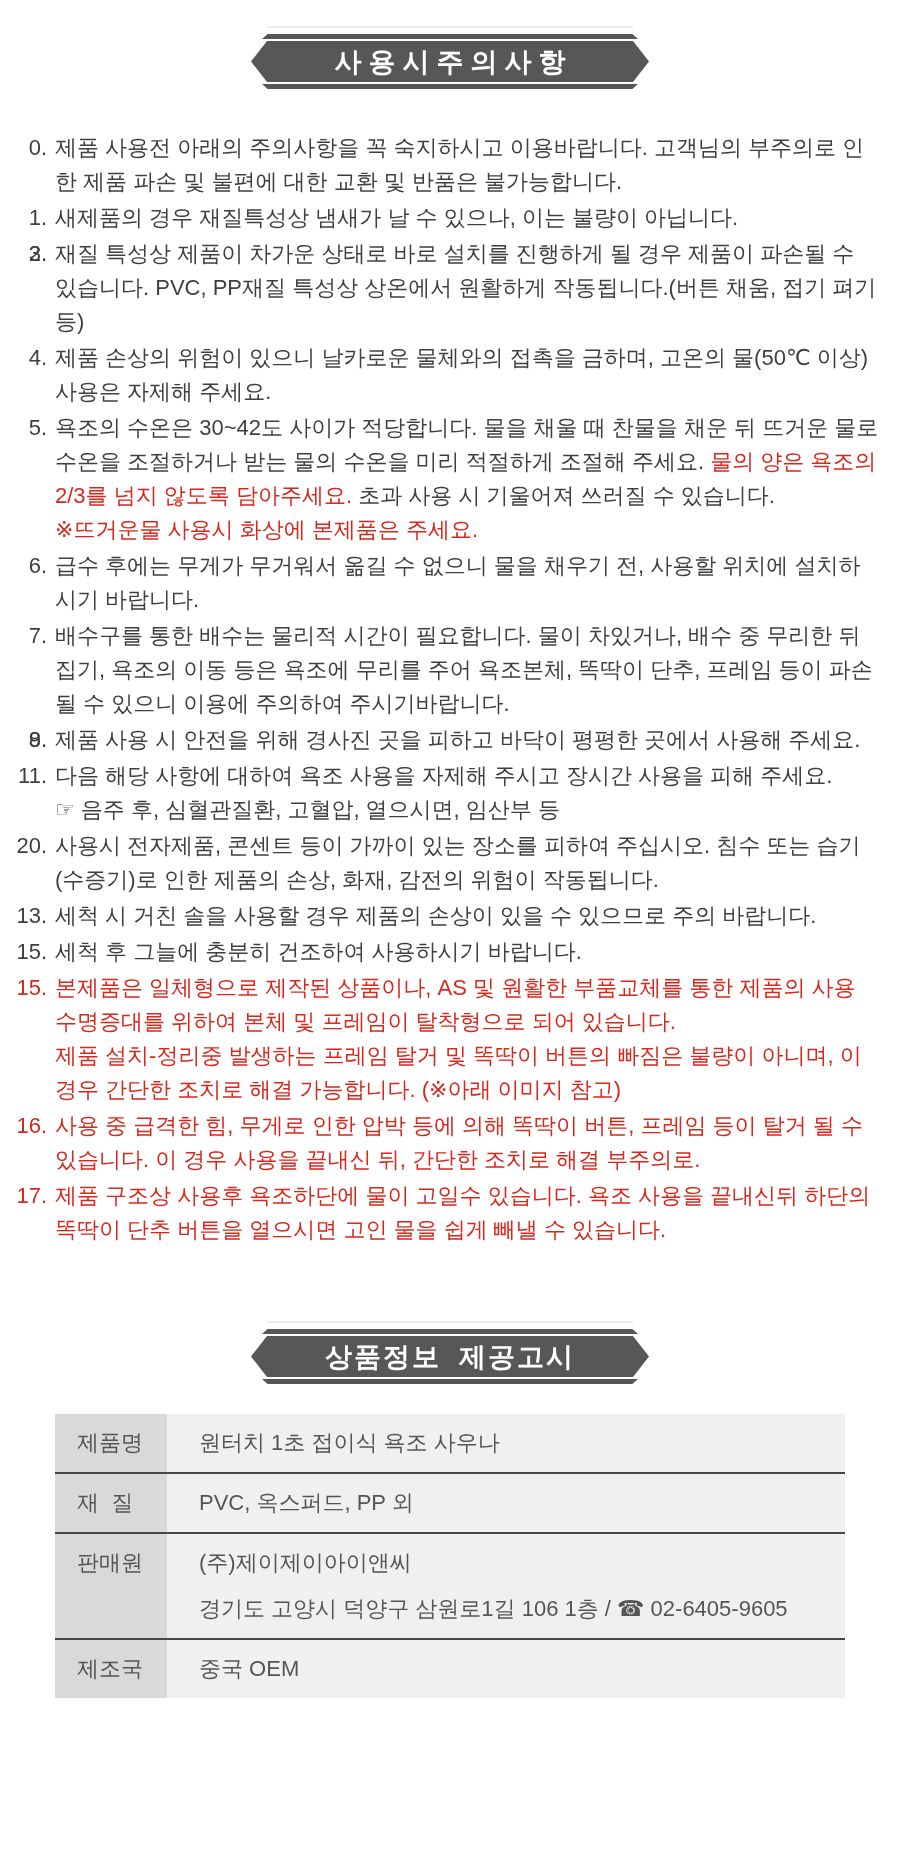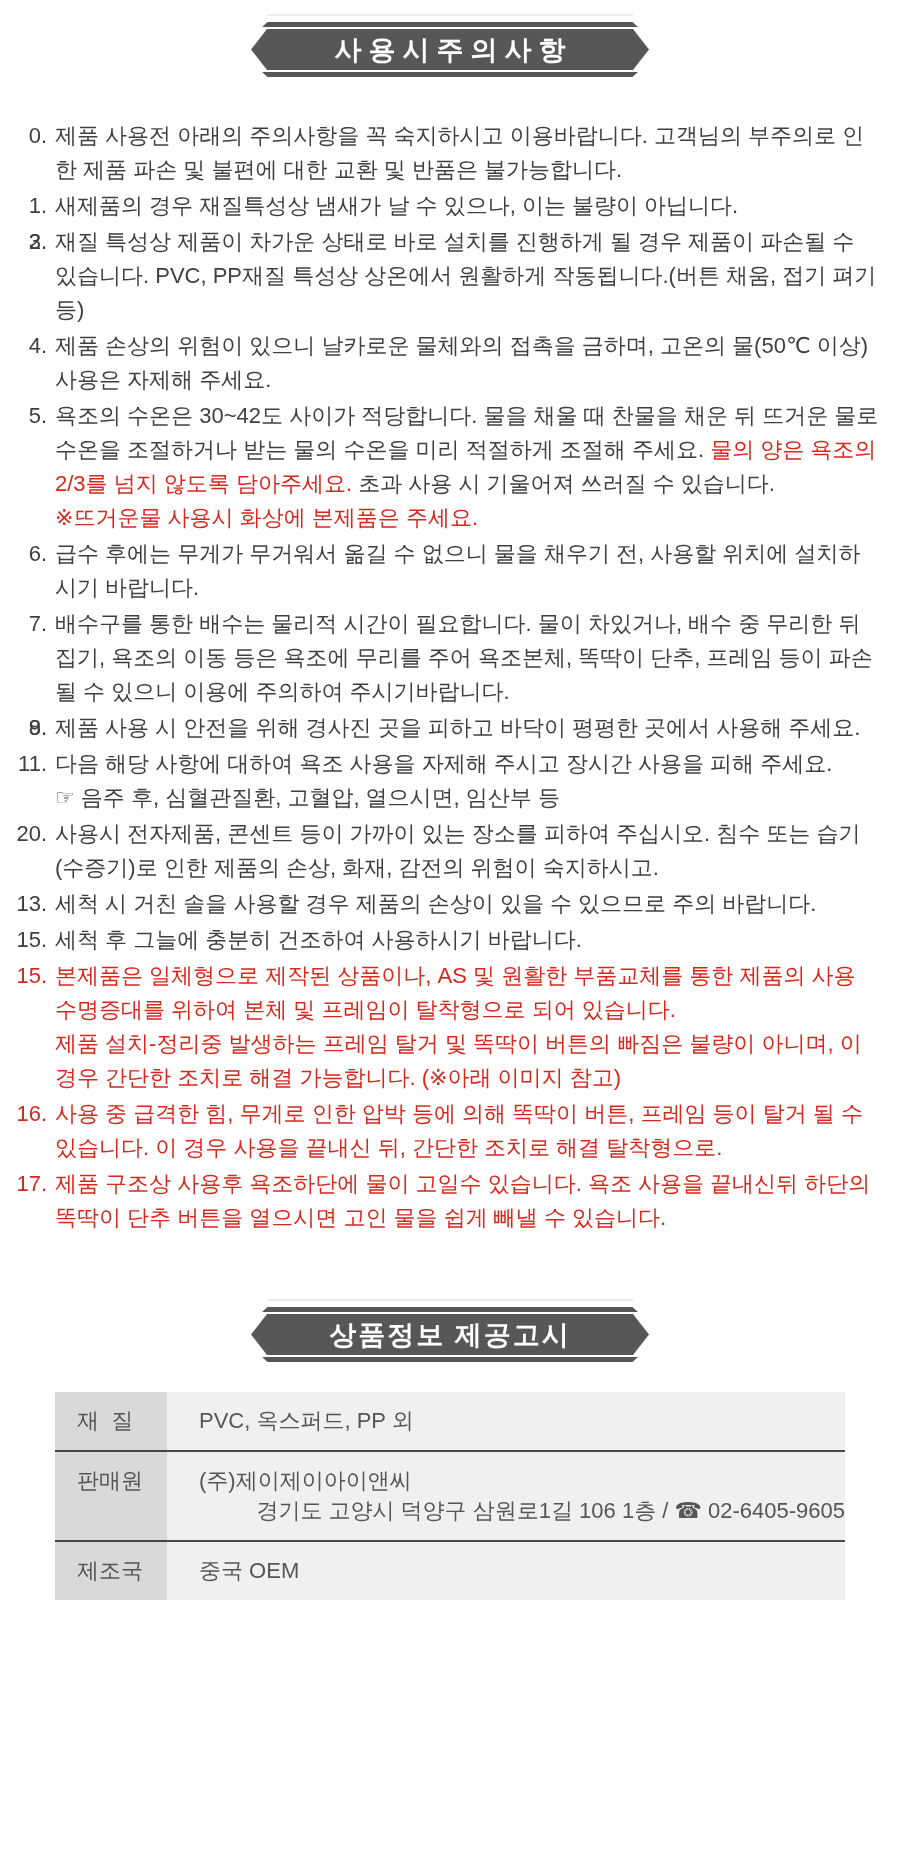--- a/index.html
+++ b/index.html
@@ -13,21 +13,21 @@
     --faint:#ececec;
   }
   *{box-sizing:border-box;}
   html,body{margin:0;padding:0;}
   body{
     width:900px;height:1874px;background:#ffffff;
     font-family:"Liberation Sans","DejaVu Sans",sans-serif;
     color:var(--text);overflow:hidden;
   }
   
-  .banner{width:398px;margin:0 auto;padding-top:14px;}
+  .banner{width:398px;margin:12px auto;padding-top:14px;font-family:Liberation Mono, monospace;}
   .banner .faint-line{height:2px;background:var(--faint);margin:0 16px 6px 16px;}
   .banner .bar{height:5px;background:var(--banner);margin:0 11px;}
   .banner .bar.top{clip-path:polygon(0 100%,1.5% 0,98.5% 0,100% 100%);margin-bottom:2px;}
   .banner .bar.bottom{clip-path:polygon(0 0,100% 0,98.5% 100%,1.5% 100%);margin-top:2px;}
   .banner .hex{
     height:41px;background:var(--banner);
     clip-path:polygon(0 50%,16px 0,calc(100% - 16px) 0,100% 50%,calc(100% - 16px) 100%,16px 100%);
     display:flex;align-items:center;justify-content:center;
     color:#ffffff;font-size:27px;font-weight:bold;
   }
@@ -38,21 +38,21 @@
   .notices{margin:42px 20px 0 0;font-size:22px;line-height:34px;}
   .notice{position:relative;padding-left:55px;margin-bottom:2px;}
   .notice .num{position:absolute;left:0;top:0;width:47px;text-align:right;}
   .red{color:var(--red);}
   
   .info-table{margin:30px 55px 0 55px;background:var(--table-body-bg);font-size:22px;color:var(--table-text);}
   .trow{display:flex;align-items:stretch;}
   .trow.sep{border-bottom:2px solid var(--separator);}
   .th{width:112px;flex:0 0 112px;background:var(--table-header-bg);padding:14px 0 14px 22px;white-space:pre;}
   .td{flex:1;padding:14px 0 14px 32px;}
-  .td .line + .line{text-align:right;}
+  .td .line + .line{margin-top:16px;}
 </style>
 </head>
 <body>
 
 <div class="banner first">
   <div class="faint-line"></div>
   <div class="bar top"></div>
   <div class="hex">
     <span>사용시주의사항</span>
   </div>
@@ -64,38 +64,44 @@
     <div class="notice"><span class="num">1.</span><span class="">새제품의 경우 재질특성상 냄새가 날 수 있으나, 이는 불량이 아닙니다.</span></div>
     <div class="notice"><span class="num">2.</span></div>
     <div class="notice"><span class="num">3.</span><span class="">재질 특성상 제품이 차가운 상태로 바로 설치를 진행하게 될 경우 제품이 파손될 수 있습니다. PVC, PP재질 특성상 상온에서 원활하게 작동됩니다.(버튼 채움, 접기 펴기 등)</span></div>
     <div class="notice"><span class="num">4.</span><span class="">제품 손상의 위험이 있으니 날카로운 물체와의 접촉을 금하며, 고온의 물(50℃ 이상) 사용은 자제해 주세요.</span></div>
     <div class="notice"><span class="num">5.</span><span class="">욕조의 수온은 30~42도 사이가 적당합니다. 물을 채울 때 찬물을 채운 뒤 뜨거운 물로 수온을 조절하거나 받는 물의 수온을 미리 적절하게 조절해 주세요. </span><span class="red">물의 양은 욕조의 2/3를 넘지 않도록 담아주세요.</span><span class=""> 초과 사용 시 기울어져 쓰러질 수 있습니다.</span><br><span class="red">※뜨거운물 사용시 화상에 본제품은 주세요.</span></div>
     <div class="notice"><span class="num">6.</span><span class="">급수 후에는 무게가 무거워서 옮길 수 없으니 물을 채우기 전, 사용할 위치에 설치하시기 바랍니다.</span></div>
     <div class="notice"><span class="num">7.</span><span class="">배수구를 통한 배수는 물리적 시간이 필요합니다. 물이 차있거나, 배수 중 무리한 뒤집기, 욕조의 이동 등은 욕조에 무리를 주어 욕조본체, 똑딱이 단추, 프레임 등이 파손 될 수 있으니 이용에 주의하여 주시기바랍니다.</span></div>
     <div class="notice"><span class="num">8.</span></div>
     <div class="notice"><span class="num">9.</span><span class="">제품 사용 시 안전을 위해 경사진 곳을 피하고 바닥이 평평한 곳에서 사용해 주세요.</span></div>
     <div class="notice"><span class="num">11.</span><span class="">다음 해당 사항에 대하여 욕조 사용을 자제해 주시고 장시간 사용을 피해 주세요.</span><br><span class="">☞ 음주 후, 심혈관질환, 고혈압, 열으시면, 임산부 등</span></div>
-    <div class="notice"><span class="num">20.</span><span class="">사용시 전자제품, 콘센트 등이 가까이 있는 장소를 피하여 주십시오. 침수 또는 습기 (수증기)로 인한 제품의 손상, 화재, 감전의 위험이 숙지하시고.</span></div>
+    <div class="notice"><span class="num">20.</span><span class="">사용시 전자제품, 콘센트 등이 가까이 있는 장소를 피하여 주십시오. 침수 또는 습기 (수증기)로 인한 제품의 손상, 화재, 감전의 위험이 작동됩니다.</span></div>
     <div class="notice"><span class="num">13.</span><span class="">세척 시 거친 솔을 사용할 경우 제품의 손상이 있을 수 있으므로 주의 바랍니다.</span></div>
     <div class="notice"><span class="num">15.</span><span class="">세척 후 그늘에 충분히 건조하여 사용하시기 바랍니다.</span></div>
     <div class="notice"><span class="num red">15.</span><span class="red">본제품은 일체형으로 제작된 상품이나, AS 및 원활한 부품교체를 통한 제품의 사용 수명증대를 위하여 본체 및 프레임이 탈착형으로 되어 있습니다.</span><br><span class="red">제품 설치-정리중 발생하는 프레임 탈거 및 똑딱이 버튼의 빠짐은 불량이 아니며, 이 경우 간단한 조치로 해결 가능합니다. (※아래 이미지 참고)</span></div>
-    <div class="notice"><span class="num red">16.</span><span class="red">사용 중 급격한 힘, 무게로 인한 압박 등에 의해 똑딱이 버튼, 프레임 등이 탈거 될 수 있습니다. 이 경우 사용을 끝내신 뒤,  간단한 조치로 해결 탈착형으로.</span></div>
+    <div class="notice"><span class="num red">16.</span><span class="red">사용 중 급격한 힘, 무게로 인한 압박 등에 의해 똑딱이 버튼, 프레임 등이 탈거 될 수 있습니다. 이 경우 사용을 끝내신 뒤,  간단한 조치로 해결 부주의로.</span></div>
     <div class="notice"><span class="num red">17.</span><span class="red">제품 구조상 사용후 욕조하단에 물이 고일수 있습니다. 욕조 사용을 끝내신뒤 하단의 똑딱이 단추 버튼을 열으시면 고인 물을 쉽게 빼낼 수 있습니다.</span></div>
   </div>
 
 <div class="banner second">
   <div class="faint-line"></div>
   <div class="bar top"></div>
   <div class="hex">
     <span>상품정보 제공고시</span>
   </div>
   <div class="bar bottom"></div>
 </div>
 
 <div class="info-table">
+    <div class="trow sep">
+      <div class="th">제품명</div>
+      <div class="td">
+        <div class="line">원터치 1초 접이식 욕조 사우나</div>
+      </div>
+    </div>
     <div class="trow sep">
       <div class="th">재  질</div>
       <div class="td">
         <div class="line">PVC, 옥스퍼드, PP 외</div>
       </div>
     </div>
     <div class="trow sep">
       <div class="th">판매원</div>
       <div class="td">
         <div class="line">(주)제이제이아이앤씨</div>

